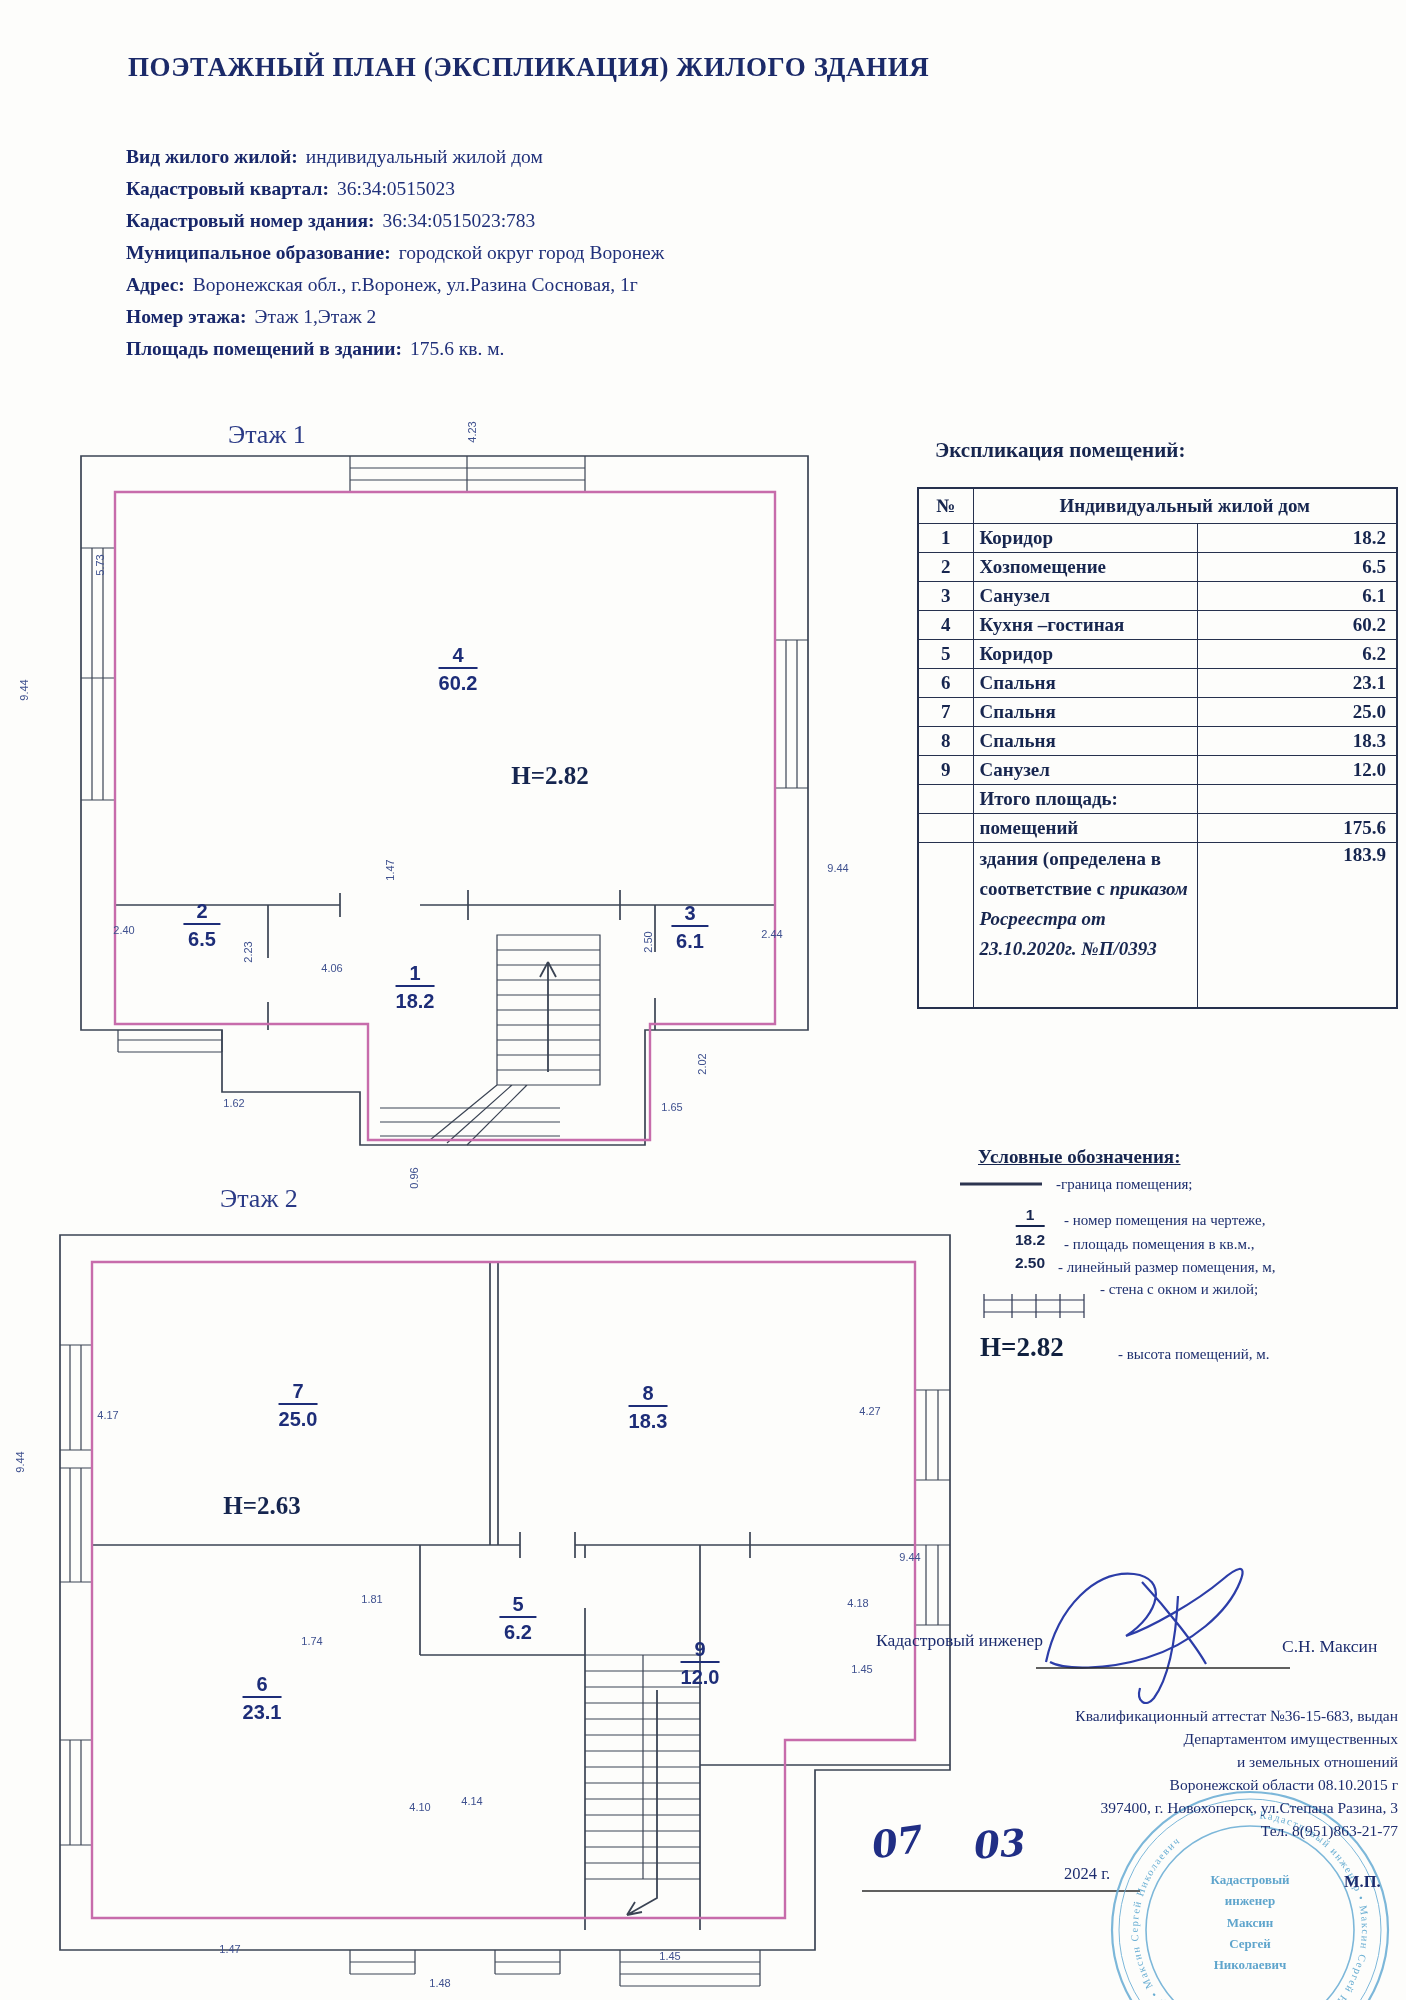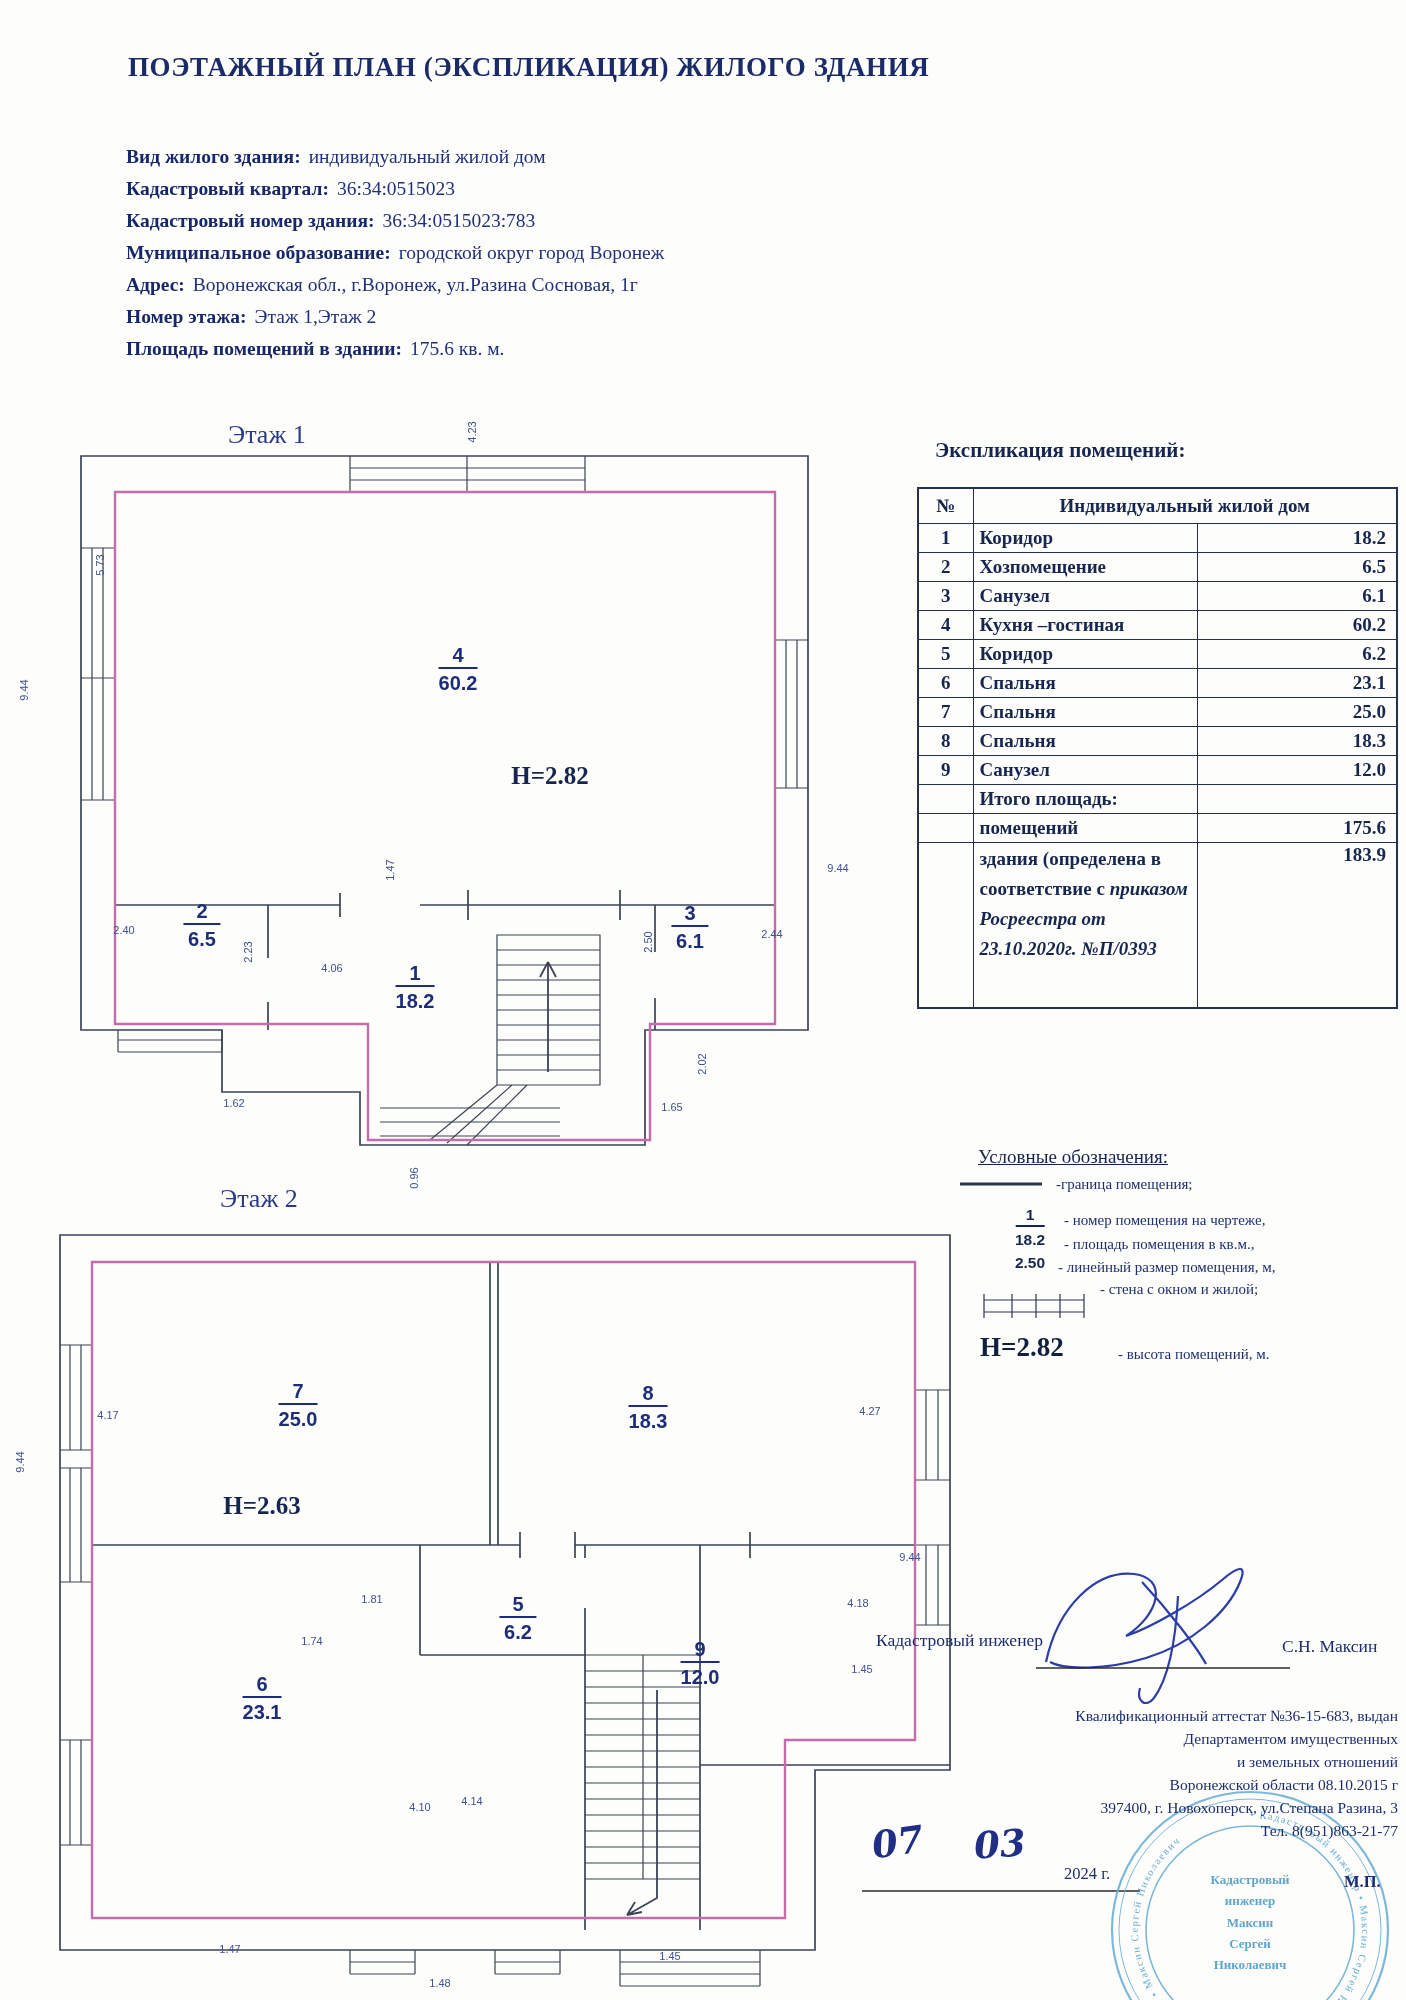--- a/index.html
+++ b/index.html
@@ -25,21 +25,21 @@
   .expl td{border:1.6px solid #26314e;color:#17264f;font-weight:bold;font-size:19px;
            padding:1px 6px;height:26px;overflow:hidden;}
   .expl{border:2.2px solid #26314e;}
   .expl .c{text-align:center;}
   .expl .r{text-align:right;padding-right:10px;}
   .expl tr.h1 td{height:32px;}
   .expl tr.h2 td{height:56px;}
   .expl tr.tall td{height:162px;vertical-align:top;}
   .expl .ml{line-height:1.58;}
   .prewrap{white-space:pre-line;}
-  .lg-title{font-size:19px;font-weight:normal;text-decoration:underline;color:#17264f;white-space:nowrap;text-align:center;}
+  .lg-title{font-size:19px;font-weight:bold;text-decoration:underline;color:#17264f;white-space:nowrap;text-align:center;}
   .lg-text{font-size:15px;color:#1e2f6e;white-space:nowrap;}
   .lg-sym{position:absolute;transform:translateX(-50%);text-align:center;font-weight:bold;
           font-size:15.5px;color:#17264f;font-family:"Liberation Sans",sans-serif;}
   .lg-sym.bar{border-bottom:2px solid #17264f;padding:0 10px 1px;}
   .lg-h{font-size:27px;font-weight:bold;color:#10203f;white-space:nowrap;}
   .sig-role{font-size:17.5px;white-space:nowrap;}
   .sig-name{font-size:17.5px;white-space:nowrap;}
   .sig-details{right:8px;top:1690px;text-align:right;font-size:15.5px;line-height:23px;color:#1c2c6e;margin-top:14px;}
   .date-d{position:absolute;font-family:"DejaVu Serif",serif;font-style:italic;font-weight:bold;
           font-size:37px;color:#202e85;}
@@ -94,21 +94,21 @@
         <text x="1250" y="1884">Кадастровый</text>
         <text x="1250" y="1905">инженер</text>
         <text x="1250" y="1927">Максин</text>
         <text x="1250" y="1948">Сергей</text>
         <text x="1250" y="1969">Николаевич</text>
       </g>
     </g>
   </svg>
 
   <div class="abs doc-title">ПОЭТАЖНЫЙ ПЛАН (ЭКСПЛИКАЦИЯ) ЖИЛОГО ЗДАНИЯ</div>
-  <div class="abs hline" style="top:146px"><b>Вид жилого здания:</b><span>индивидуальный жилой дом</span></div>
+  <div class="abs hline" style="top:146px"><b>Вид жилого жилой:</b><span>индивидуальный жилой дом</span></div>
   <div class="abs hline" style="top:178px"><b>Кадастровый квартал:</b><span>36:34:0515023</span></div>
   <div class="abs hline" style="top:210px"><b>Кадастровый номер здания:</b><span>36:34:0515023:783</span></div>
   <div class="abs hline" style="top:242px"><b>Муниципальное образование:</b><span>городской округ город Воронеж</span></div>
   <div class="abs hline" style="top:274px"><b>Адрес:</b><span>Воронежская обл., г.Воронеж, ул.Разина Сосновая, 1г</span></div>
   <div class="abs hline" style="top:306px"><b>Номер этажа:</b><span>Этаж 1,Этаж 2</span></div>
   <div class="abs hline" style="top:338px"><b>Площадь помещений в здании:</b><span>175.6 кв. м.</span></div>
 
   <div class="abs floor-title" style="left:228px;top:420px">Этаж 1</div>
   <div class="rlabel" style="left:458px;top:644px">
       <span class="n">4</span>

